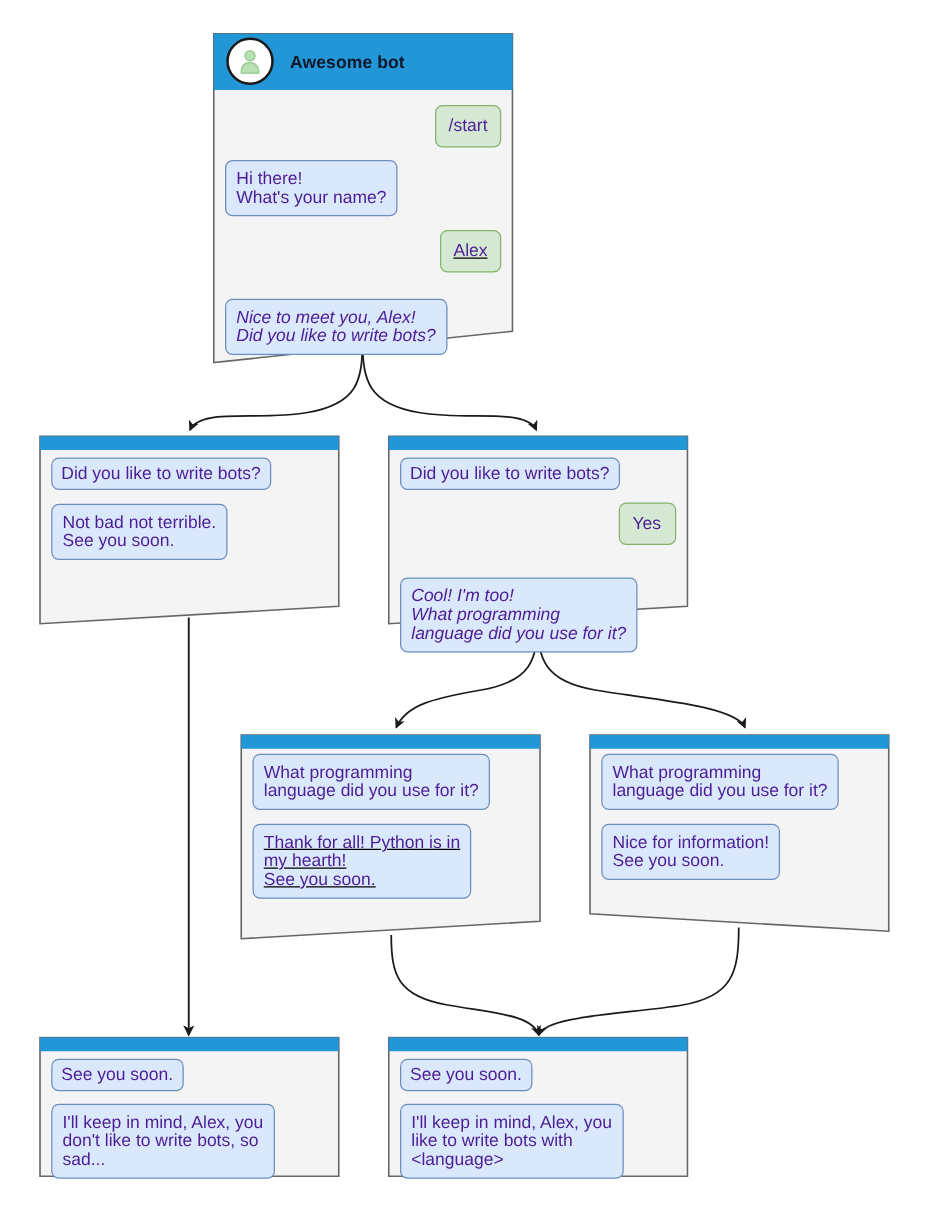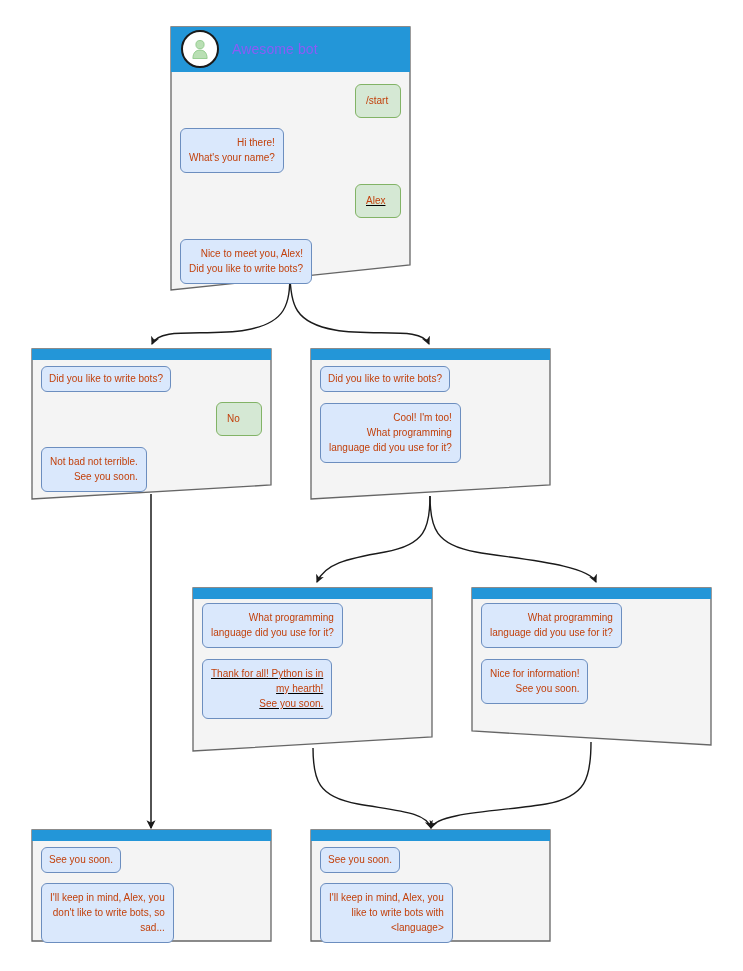--- a/index.html
+++ b/index.html
@@ -67,44 +67,44 @@
     border: 2px solid #1a1a1a;
     box-sizing: border-box;
     display: flex;
     align-items: center;
     justify-content: center;
     flex: none;
   }
   .avatar svg { display: block; }
   .bot-title {
     margin-left: 13px;
-    color: #8b5cf6;
+    color: #0f172a;
     font-size: 14px;
-    font-weight: normal;
+    font-weight: bold;
     letter-spacing: 0.1px;
     white-space: nowrap;
   }
   .chat {
     position: relative;
     padding: 10px 10px 0 10px;
     box-sizing: border-box;
   }
   .msg-row {
     display: flex;
     margin-bottom: 10px;
   }
-  .msg-row.bot  { justify-content: flex-start; text-align: right; }
+  .msg-row.bot  { justify-content: flex-start; }
   .msg-row.user { justify-content: flex-end; }
   .bubble {
     border-radius: 6px;
     border: 1px solid;
     padding: 4px 7px 5px 7px;
-    font-size: 10px;
+    font-size: 14px;
     line-height: 15px;
-    color: #c2410c;
+    color: #4c1d95;
     white-space: pre-line;
     max-width: 205px;
     box-sizing: border-box;
   }
   .bubble.bot {
     background: #dae8fc;
     border-color: #6c8ebf;
   }
   .bubble.user {
     background: #d5e8d4;
@@ -161,62 +161,62 @@
         <div class="msg-row user">
           <div class="bubble user">/start</div>
         </div>
         <div class="msg-row bot" style="margin-top:5px;">
           <div class="bubble bot tall">Hi there!
 What's your name?</div>
         </div>
         <div class="msg-row user" style="margin-top:11px;text-decoration:underline;">
           <div class="bubble user">Alex</div>
         </div>
-        <div class="msg-row bot" style="margin-top:21px;">
+        <div class="msg-row bot" style="margin-top:21px;font-style:italic;">
           <div class="bubble bot tall">Nice to meet you, Alex!
 Did you like to write bots?</div>
         </div>
       </div>
     </div>
   </div>
 
   <div class="node" style="left:31px; top:348px; width:241px; height:152px;">
     <svg class="node-shape" viewBox="0 0 241 152" preserveAspectRatio="none">
       <polygon points="1,1 240,1 240,137 1,151" fill="#f4f4f4" stroke="#666666" stroke-width="1.3"></polygon>
       <polygon points="1,1 240,1 240,12 1,12" fill="#2396d8" stroke="none"></polygon>
     </svg>
     <div class="node-inner">
       <div class="node-header compact"></div>
       <div class="chat" style="padding-top:6px;">
         <div class="msg-row bot">
           <div class="bubble bot">Did you like to write bots?</div>
         </div>
-        <div class="msg-row user" style="margin-top:10px;">
-          <div class="bubble user">No</div>
-        </div>
         <div class="msg-row bot" style="margin-top:11px;">
           <div class="bubble bot tall">Not bad not terrible.
 See you soon.</div>
         </div>
       </div>
     </div>
   </div>
 
   <div class="node" style="left:310px; top:348px; width:241px; height:152px;">
     <svg class="node-shape" viewBox="0 0 241 152" preserveAspectRatio="none">
       <polygon points="1,1 240,1 240,137 1,151" fill="#f4f4f4" stroke="#666666" stroke-width="1.3"></polygon>
       <polygon points="1,1 240,1 240,12 1,12" fill="#2396d8" stroke="none"></polygon>
     </svg>
     <div class="node-inner">
       <div class="node-header compact"></div>
       <div class="chat" style="padding-top:6px;">
         <div class="msg-row bot">
           <div class="bubble bot">Did you like to write bots?</div>
         </div>
-        <div class="msg-row bot" style="margin-top:11px;">
+        <div class="msg-row user" style="margin-top:10px;">
+          <div class="bubble user">Yes</div>
+        </div>
+        <div class="msg-row bot" style="margin-top:26px;font-style:italic;">
           <div class="bubble bot tall">Cool! I'm too!
 What programming
 language did you use for it?</div>
         </div>
       </div>
     </div>
   </div>
 
   <div class="node" style="left:192px; top:587px; width:241px; height:165px;">
     <svg class="node-shape" viewBox="0 0 241 165" preserveAspectRatio="none">

